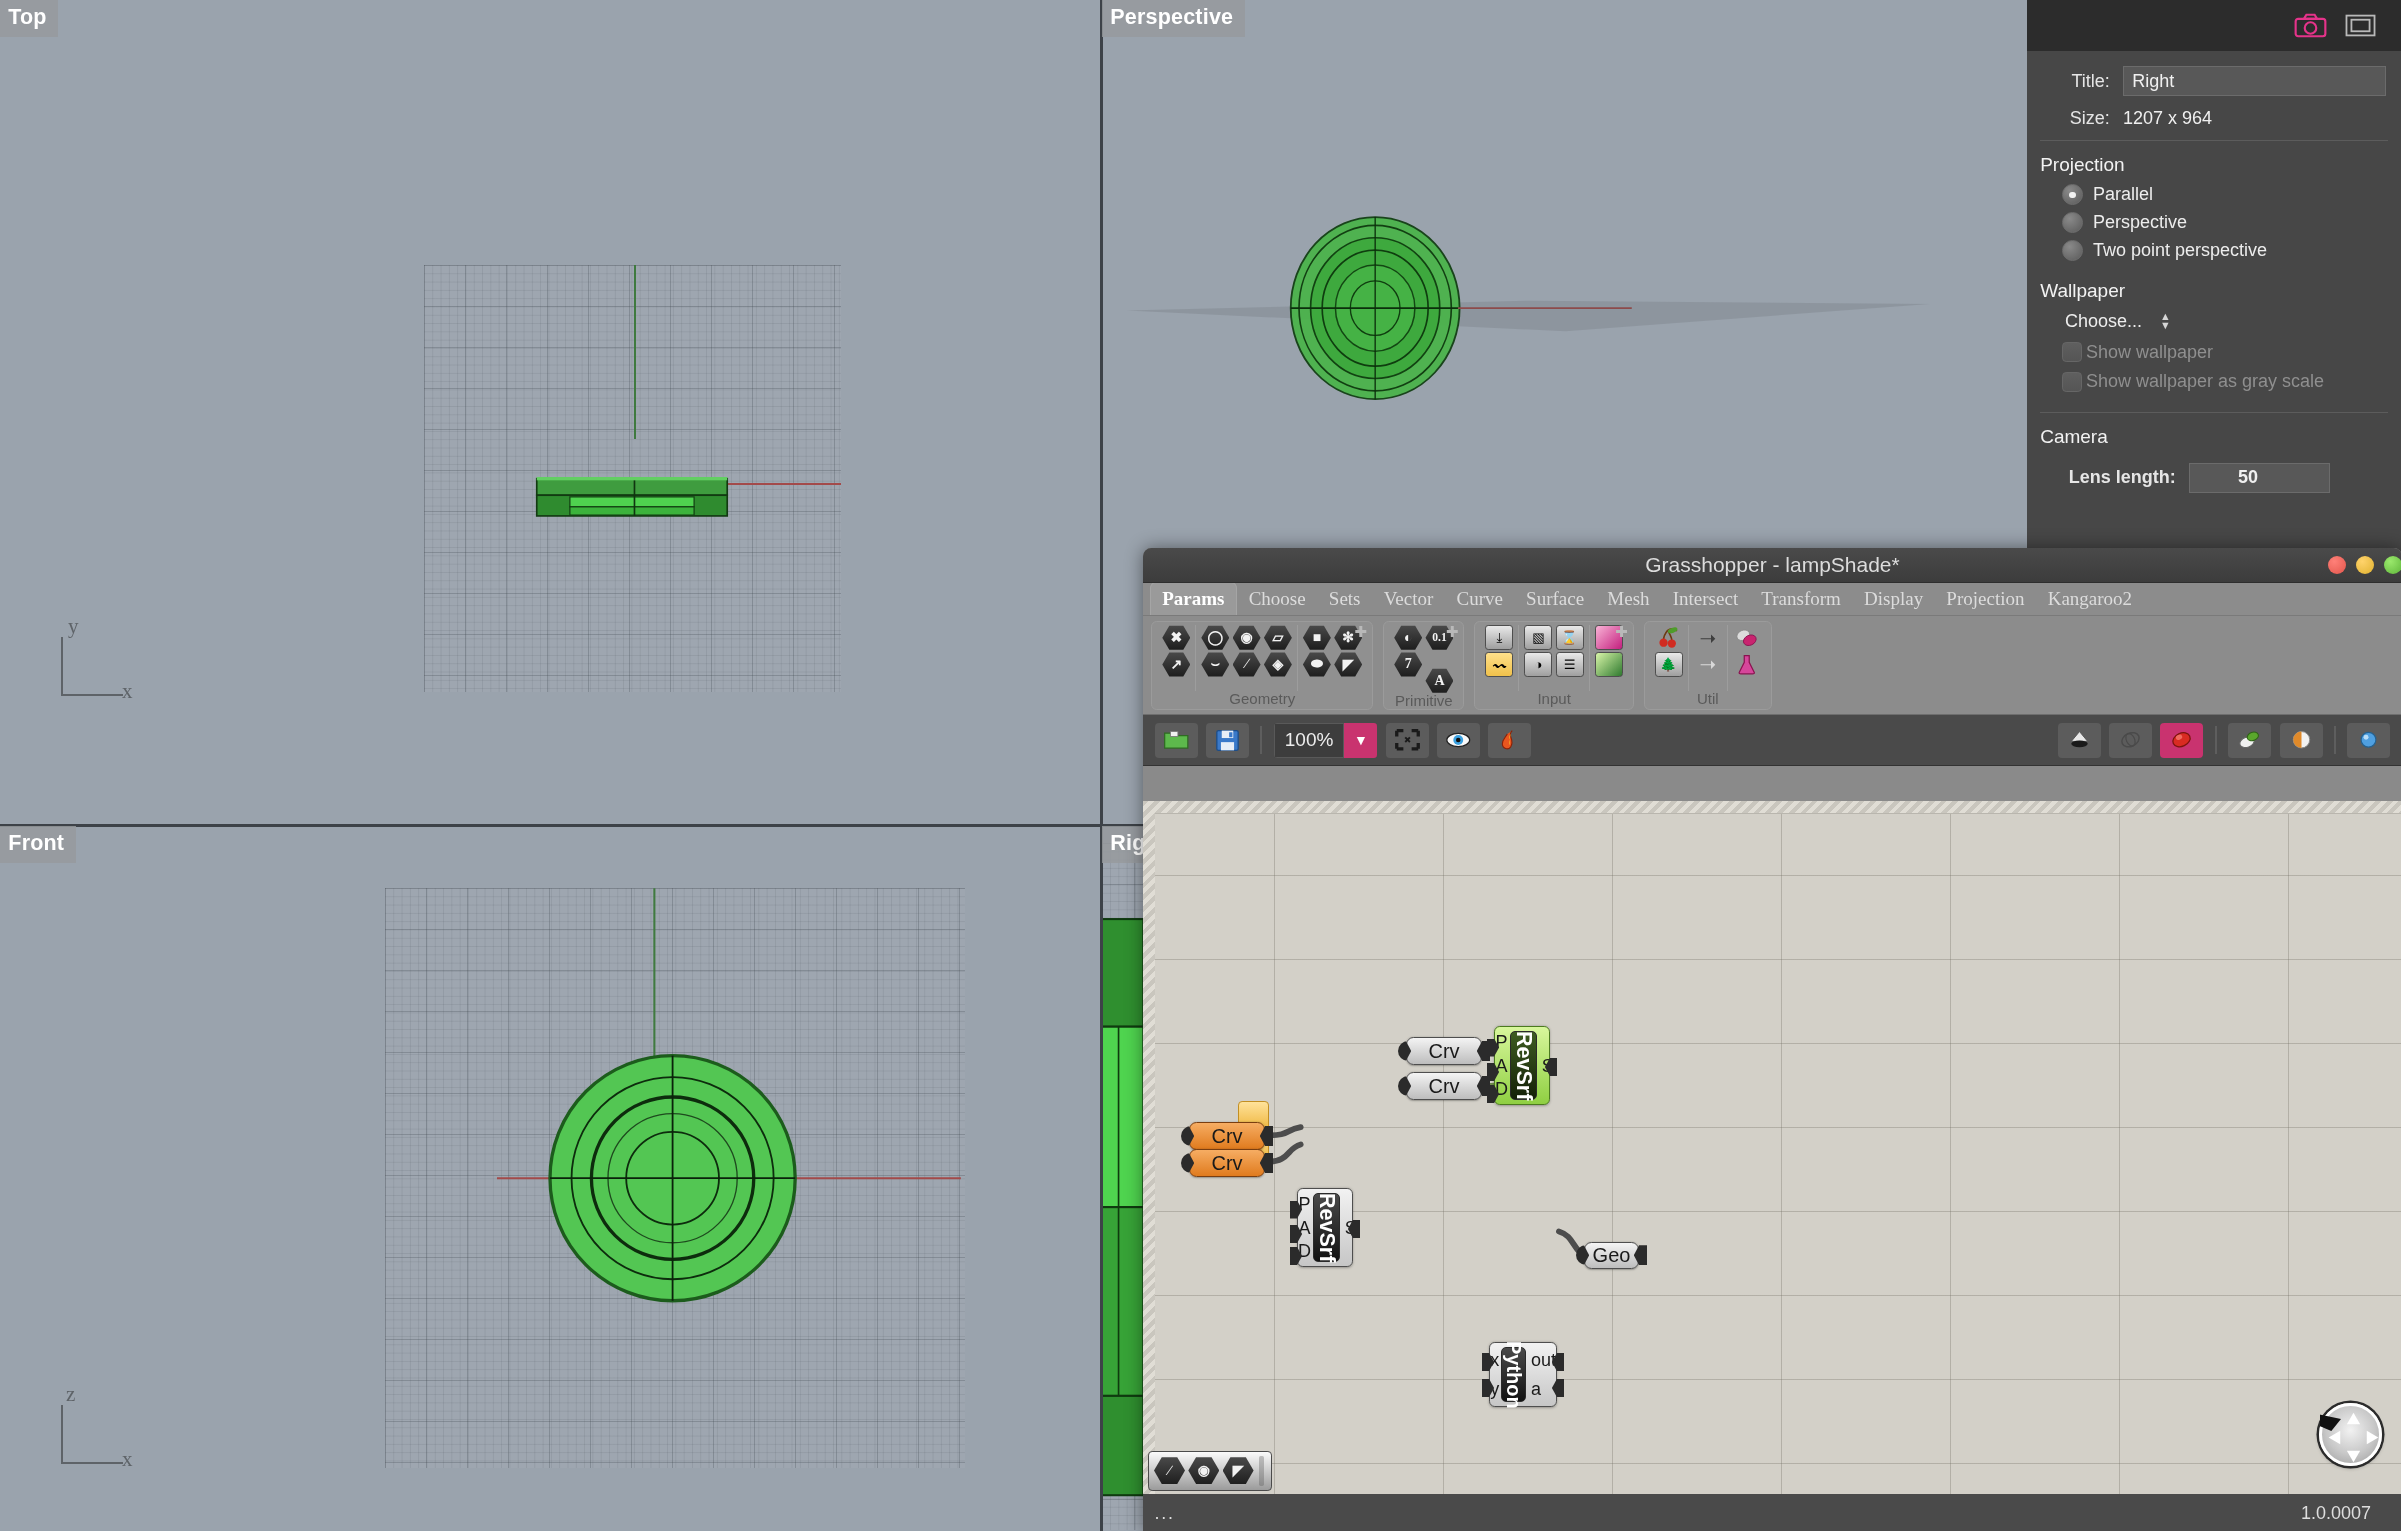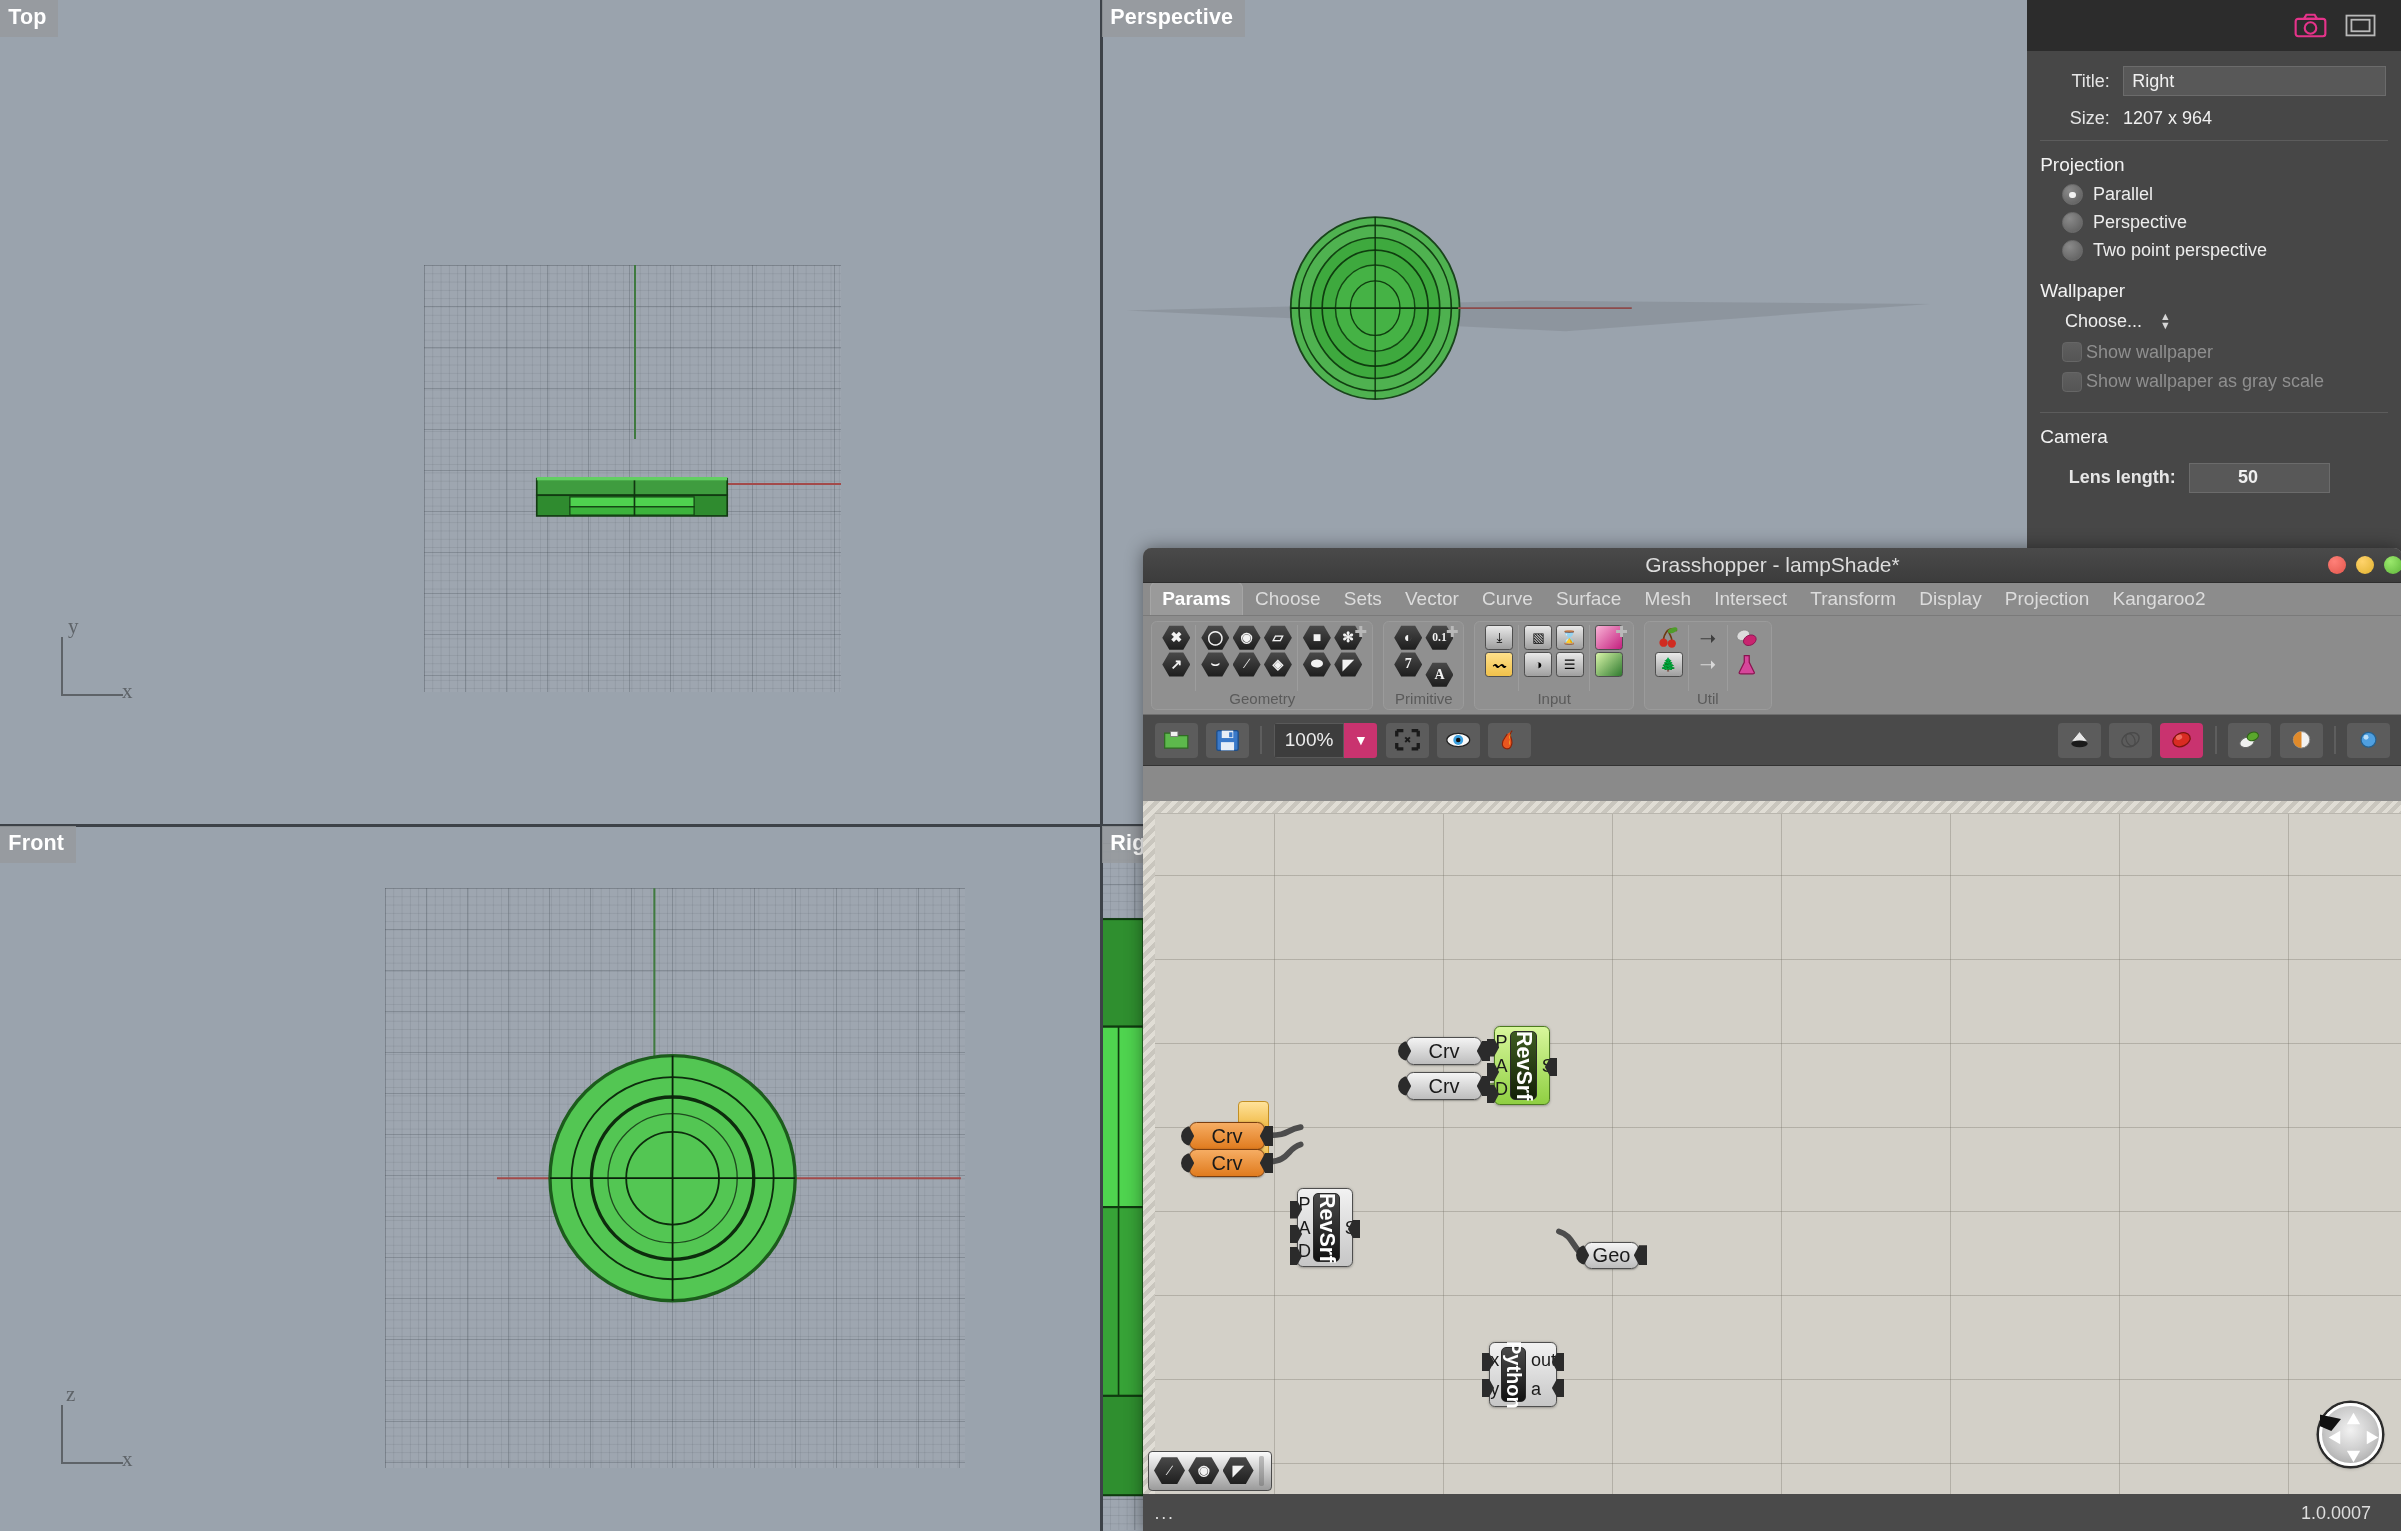--- a/index.html
+++ b/index.html
@@ -131,20 +131,21 @@
   #gh-title {
     position: absolute; left: 0; right: 0; text-align: center;
     color: #dcdcdc; font-size: 21px;
   }
 
   
   #gh-tabs {
     height: 33px; background: #8c8c8c;
     display: flex; align-items: flex-end; padding-left: 6.6px;
     border-bottom: 0.8px solid #7a7a7a;
+    font-family: Liberation Serif, serif;
   }
   .gh-tab {
     font-size: 19px; color: #dcdcdc;
     padding: 4.1px 11.6px 5px 11.6px; line-height: 23px;
   }
   .gh-tab.active {
     background: #9a9a9a; color: #ffffff; font-weight: bold;
     border-radius: 5.8px 5.8px 0 0;
     border: 0.8px solid #a5a5a5; border-bottom: none;
   }
@@ -624,21 +625,21 @@
       </div>
 
       <div class="rgroup">
         <div class="rgroup-rows">
           <div class="rsub">
             <div class="rrow2" style="flex-direction:row;gap:3.3px;">
               <div style="display:flex;flex-direction:column;gap:1.7px;">
                 <div class="hexi">◐</div>
                 <div class="hexi">7</div>
               </div>
-              <div style="display:flex;flex-direction:column;gap:12px;">
+              <div style="display:flex;flex-direction:column;gap:18px;">
                 <div class="hexi" style="font-size:11.6px;">0.1</div>
                 <div class="hexi">A</div>
               </div>
             </div>
           </div>
         </div>
         <div class="rgroup-label">Primitive</div>
         <div class="rgroup-plus">✚</div>
       </div>
 

